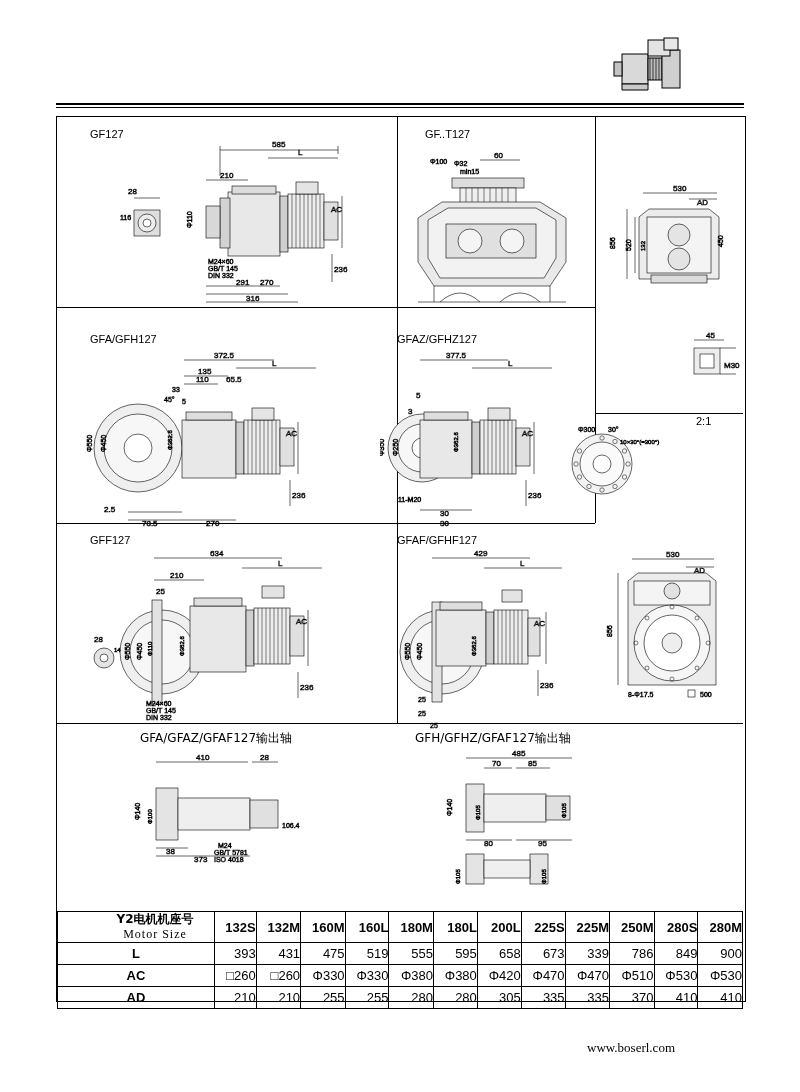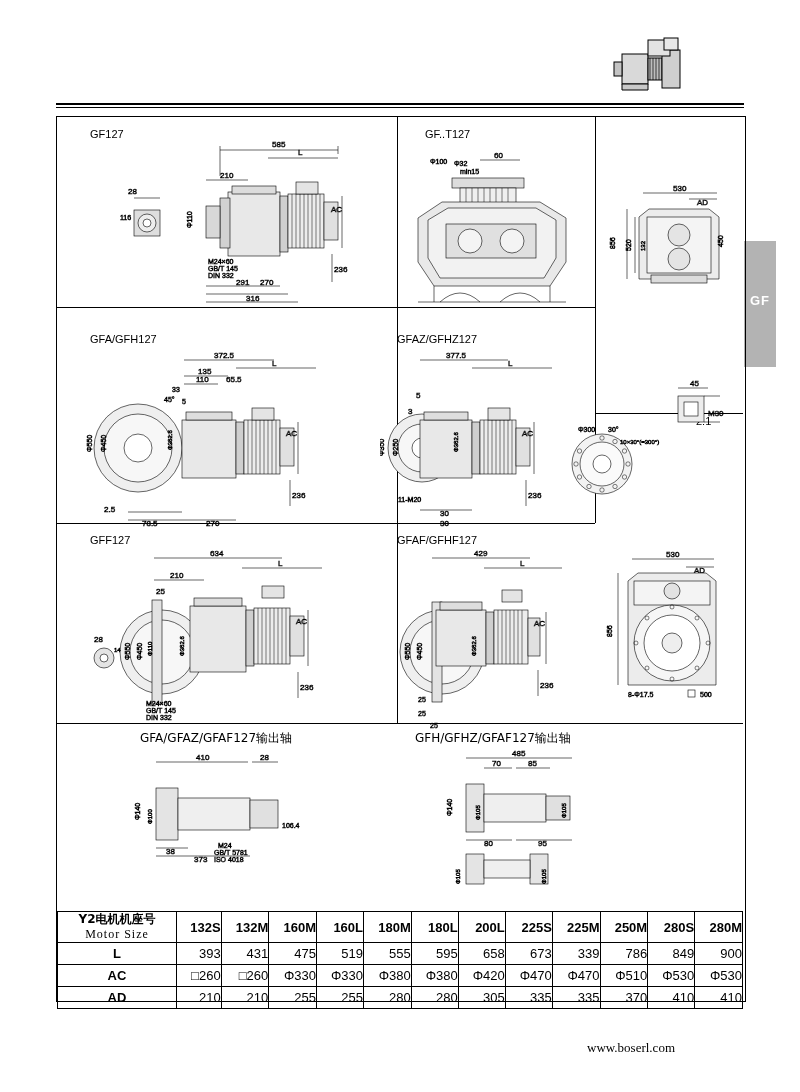--- a/index.html
+++ b/index.html
@@ -38,21 +38,21 @@
   .cap-cn{font-family:"DejaVu Sans", sans-serif;}
 
   
   svg{display:block;}
   .dw{position:absolute;}
 
   
   .tbl{position:absolute;left:57px;top:911px;width:686px;border-collapse:collapse;}
   .tbl td{border:1px solid #000;font-size:13px;text-align:right;height:21px;padding:0;}
   .tbl td.hd{font-weight:bold;}
-  .tbl td.lbl{width:118px;text-align:center;font-size:12px;}
+  .tbl td.lbl{width:118px;text-align:center;font-size:12px;padding-left:38px;}
   .tbl td.lbl2{width:118px;text-align:center;font-weight:bold;font-size:13px;}
   .tbl .cn{font-family:"DejaVu Sans", sans-serif;font-size:12px;font-weight:bold;line-height:15px;}
   .tbl .mono{font-family:"Liberation Serif", serif;font-size:12px;letter-spacing:1px;}
 
   .footer{
     position:absolute;left:0;top:1040px;width:700px;text-align:right;
     padding-right:25px;font-size:13px;font-family:"Liberation Serif", serif;
     box-sizing:border-box;
   }
 </style>
@@ -79,23 +79,20 @@
       </g>
       <g stroke="#000" fill="none" stroke-width="0.7">
         <line x1="46" y1="26" x2="46" y2="48"></line>
         <line x1="49" y1="26" x2="49" y2="48"></line>
         <line x1="52" y1="26" x2="52" y2="48"></line>
         <line x1="55" y1="26" x2="55" y2="48"></line>
       </g>
     </svg>
   </div>
 
-  <div class="side-tab">
-    <span>GF</span>
-  </div>
 
   <div class="frame">
 
     <div class="hline" style="left:0;top:190px;width:538px;"></div>
     <div class="hline" style="left:0;top:406px;width:538px;"></div>
     <div class="hline" style="left:0;top:606px;width:686px;"></div>
     <div class="hline" style="left:538px;top:296px;width:148px;"></div>
 
     <div class="vline" style="left:340px;top:0;height:406px;"></div>
     <div class="vline" style="left:538px;top:0;height:406px;"></div>
@@ -233,21 +230,21 @@
         <line x1="22" y1="34" x2="22" y2="104"></line>
         <text x="10" y="74" font-size="7" transform="rotate(-90 10 74)">856</text>
         <line x1="30" y1="42" x2="30" y2="98"></line>
         <text x="26" y="76" font-size="7" transform="rotate(-90 26 76)">520</text>
         <text x="40" y="76" font-size="6" transform="rotate(-90 40 76)">132</text>
         <text x="118" y="72" font-size="7" transform="rotate(-90 118 72)">450</text>
       </g>
     </svg>
   </div>
 
-  <div class="dw" style="left:650px;top:328px;margin-top:48px;">
+  <div class="dw" style="left:666px;top:328px;">
     <svg width="90" height="72" viewBox="0 0 90 72">
       <g stroke="#000" fill="none" stroke-width="0.6" font-family="Liberation Sans" font-size="7">
         <line x1="28" y1="12" x2="58" y2="12"></line>
         <text x="40" y="10" font-size="8">45</text>
         <rect x="28" y="20" width="26" height="26" fill="#ededed"></rect>
         <rect x="34" y="26" width="14" height="14" fill="#fff"></rect>
         <line x1="54" y1="20" x2="70" y2="20"></line>
         <line x1="54" y1="46" x2="70" y2="46"></line>
         <text x="58" y="40" font-size="8">M30</text>
       </g>

